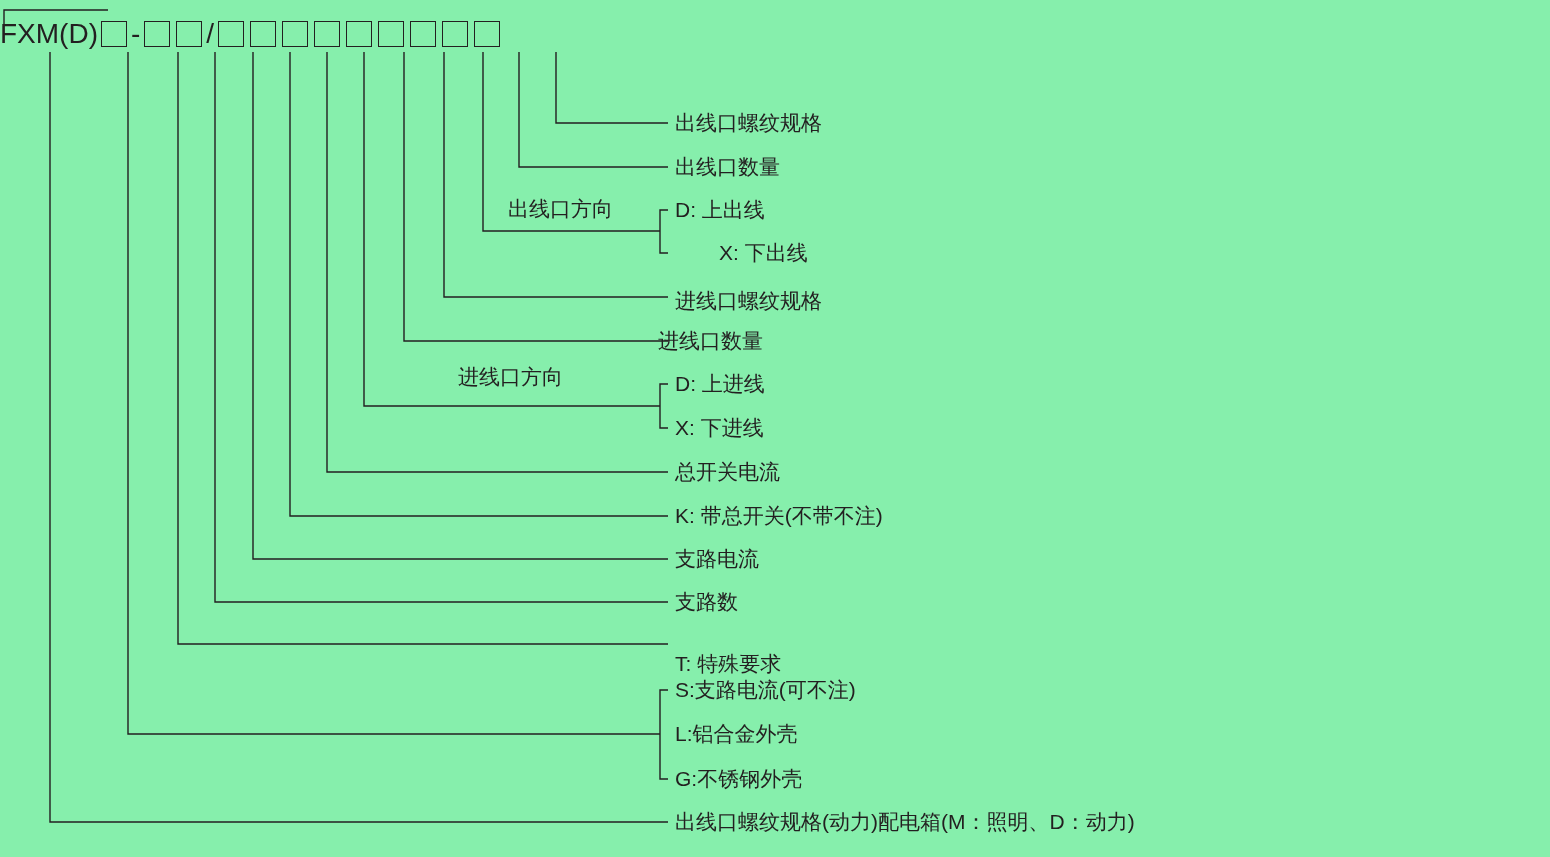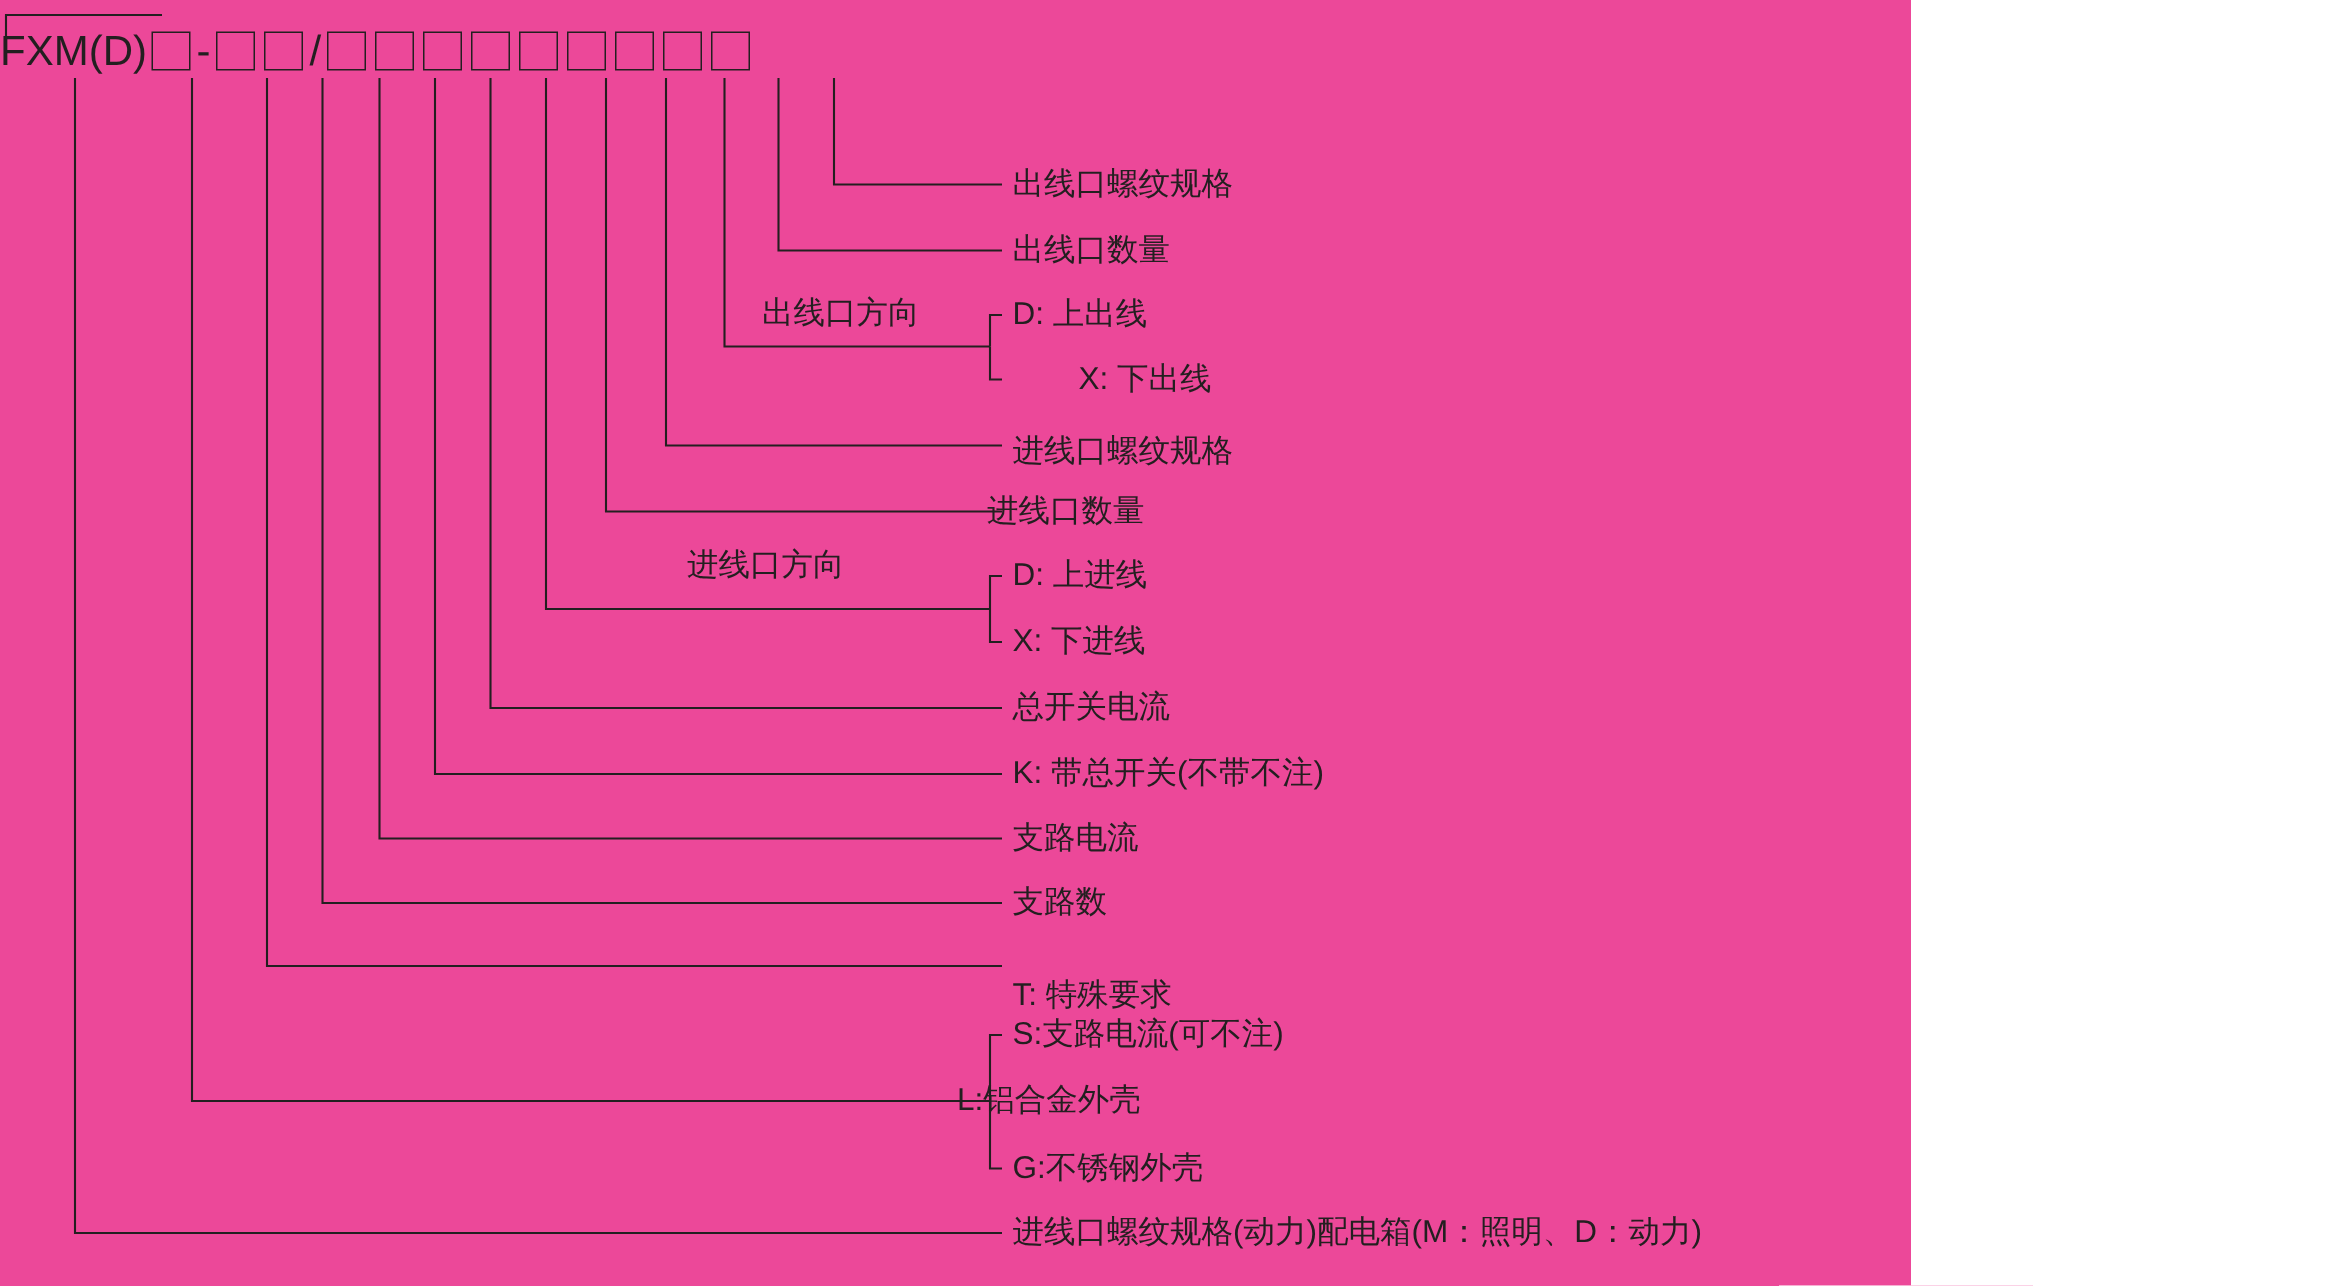--- a/index.html
+++ b/index.html
@@ -2,23 +2,23 @@
 <html><head>
 <meta charset="utf-8">
 <style>
   html, body {
     margin: 0;
     padding: 0;
     background: #ffffff;
   }
   #root {
     position: relative;
-    width: 1274px;
+    width: 1550px;
     height: 857px;
-    background: #ec4899;
+    background: #86efac;
     font-family: "Liberation Sans", sans-serif;
     color: #231f20;
     overflow: hidden;
   }
   
   .code-row {
     position: absolute;
     left: 0px;
     top: 14px;
     height: 40px;
@@ -137,18 +137,18 @@
       <div class="label" style="left: 658px; top: 328px;">进线口数量</div>
       <div class="label" style="left: 458px; top: 364px;">进线口方向</div>
       <div class="label" style="left: 675px; top: 371px;">D: 上进线</div>
       <div class="label" style="left: 675px; top: 415px;">X: 下进线</div>
       <div class="label" style="left: 675px; top: 459px;">总开关电流</div>
       <div class="label" style="left: 675px; top: 503px;">K: 带总开关(不带不注)</div>
       <div class="label" style="left: 675px; top: 546px;">支路电流</div>
       <div class="label" style="left: 675px; top: 589px;">支路数</div>
       <div class="label" style="left: 675px; top: 651px;">T: 特殊要求</div>
       <div class="label" style="left: 675px; top: 677px;">S:支路电流(可不注)</div>
-      <div class="label" style="left: 638px; top: 721px;">L:铝合金外壳</div>
+      <div class="label" style="left: 675px; top: 721px;">L:铝合金外壳</div>
       <div class="label" style="left: 675px; top: 766px;">G:不锈钢外壳</div>
-      <div class="label" style="left: 675px; top: 809px;">进线口螺纹规格(动力)配电箱(M：照明、D：动力)</div>
+      <div class="label" style="left: 675px; top: 809px;">出线口螺纹规格(动力)配电箱(M：照明、D：动力)</div>
     </div>
 
 </div>
 
 </body></html>

